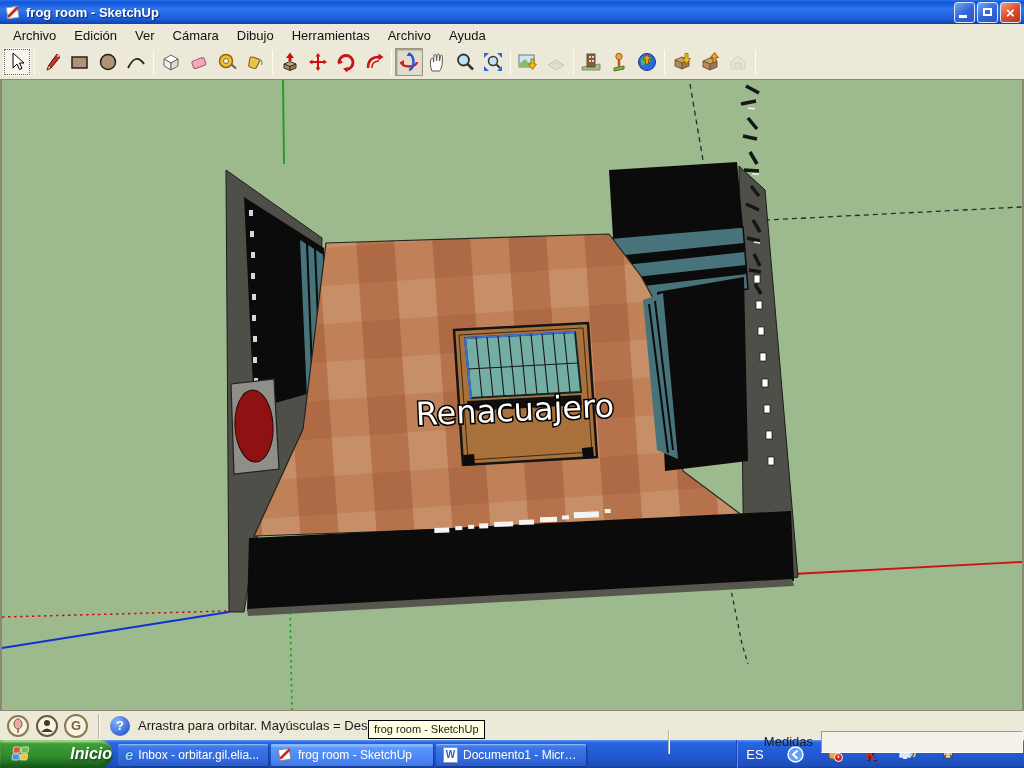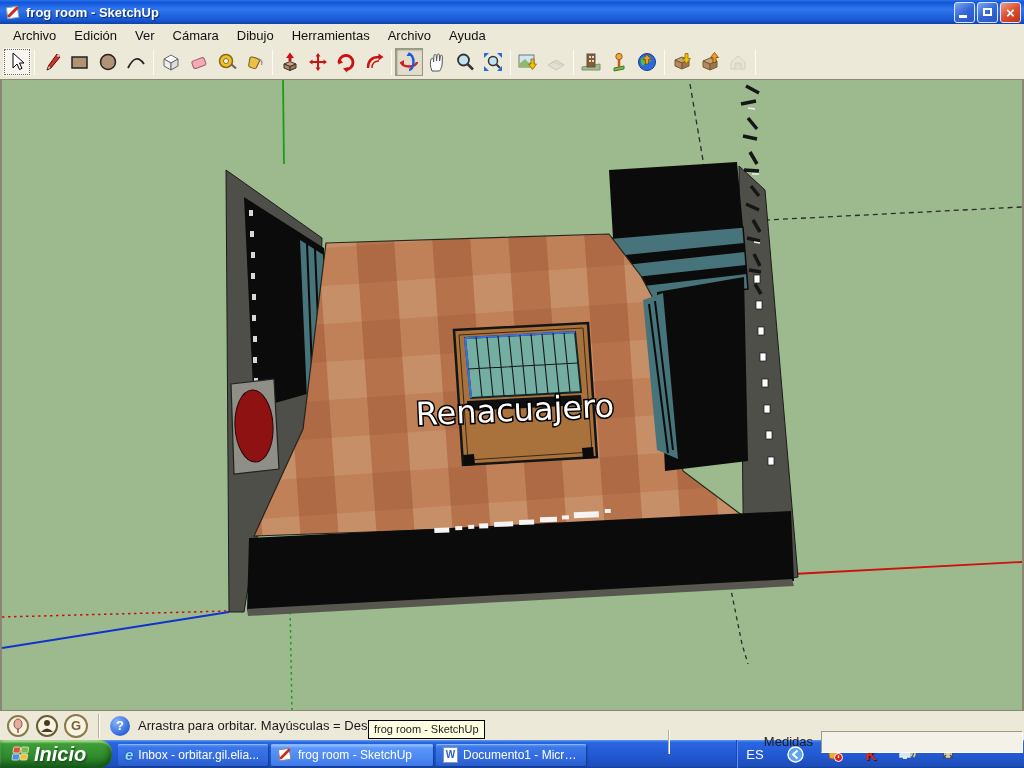--- a/index.html
+++ b/index.html
@@ -58,23 +58,23 @@
     font-size:11px; padding:2px 5px 3px; white-space:nowrap; }
   .sb-right { position:absolute; right:0; top:16px; height:100%; display:flex; align-items:center; }
   .medidas-label { padding:0 8px 0 90px; }
   .medidas-field { width:202px; height:22px; margin-right:1px; background:#f4f2e8;
     border-top:1px solid #9c9a8c; border-left:1px solid #9c9a8c; border-bottom:1px solid #fff; border-right:1px solid #fff; }
 
   
   .taskbar { height:28px; display:flex; align-items:stretch;
     background:linear-gradient(180deg,#5e9bf2 0%,#2a66e0 9%,#2258d2 55%,#1d4eb8 92%,#15419e 100%); }
   .start { width:112px; display:flex; align-items:center; gap:5px; padding-left:9px; color:#fff;
-    font-style:italic; font-weight:bold; font-size:20px; text-shadow:1px 2px 2px #1a4a1a;
+    font-style:italic; font-weight:bold; font-size:16px; text-shadow:1px 2px 2px #1a4a1a;
     background:linear-gradient(180deg,#7ed05e 0%,#3f9e38 14%,#2f8a2c 60%,#1f6a1f 100%);
-    border-radius:0 13px 13px 0; box-shadow:inset -2px -3px 6px #14521a, inset 0 2px 2px #b8e8a0; }
+    border-radius:0 13px 13px 0; box-shadow:inset -2px -3px 6px #14521a, inset 0 2px 2px #b8e8a0;justify-content:space-between; }
   .tasks { display:flex; align-items:center; gap:3px; padding-left:6px; }
   .task { height:22px; margin-top:1px; border-radius:2px; display:flex; align-items:center; gap:5px;
     padding:0 7px; color:#fff; font-size:12px; white-space:nowrap; overflow:hidden;
     background:linear-gradient(180deg,#69a0f5 0%,#3c78ea 14%,#3168dc 70%,#2a5dcc 100%);
     box-shadow:inset 0 1px 0 #8ab4f8, 1px 1px 2px #123a8a; }
   .task.active { background:linear-gradient(180deg,#a8cdff 0%,#5b97fb 18%,#4b85f2 70%,#3f78e8 100%); }
   .task .label { overflow:hidden; text-overflow:ellipsis; }
   .t-inbox { width:150px; } .t-frog { width:162px; } .t-doc { width:150px; }
   .word-ic { width:15px; height:16px; background:#fff; border:1px solid #8894b8; display:flex;
     align-items:center; justify-content:center; font-weight:bold; font-size:10px; color:#2a5fd0; flex:0 0 auto; }

